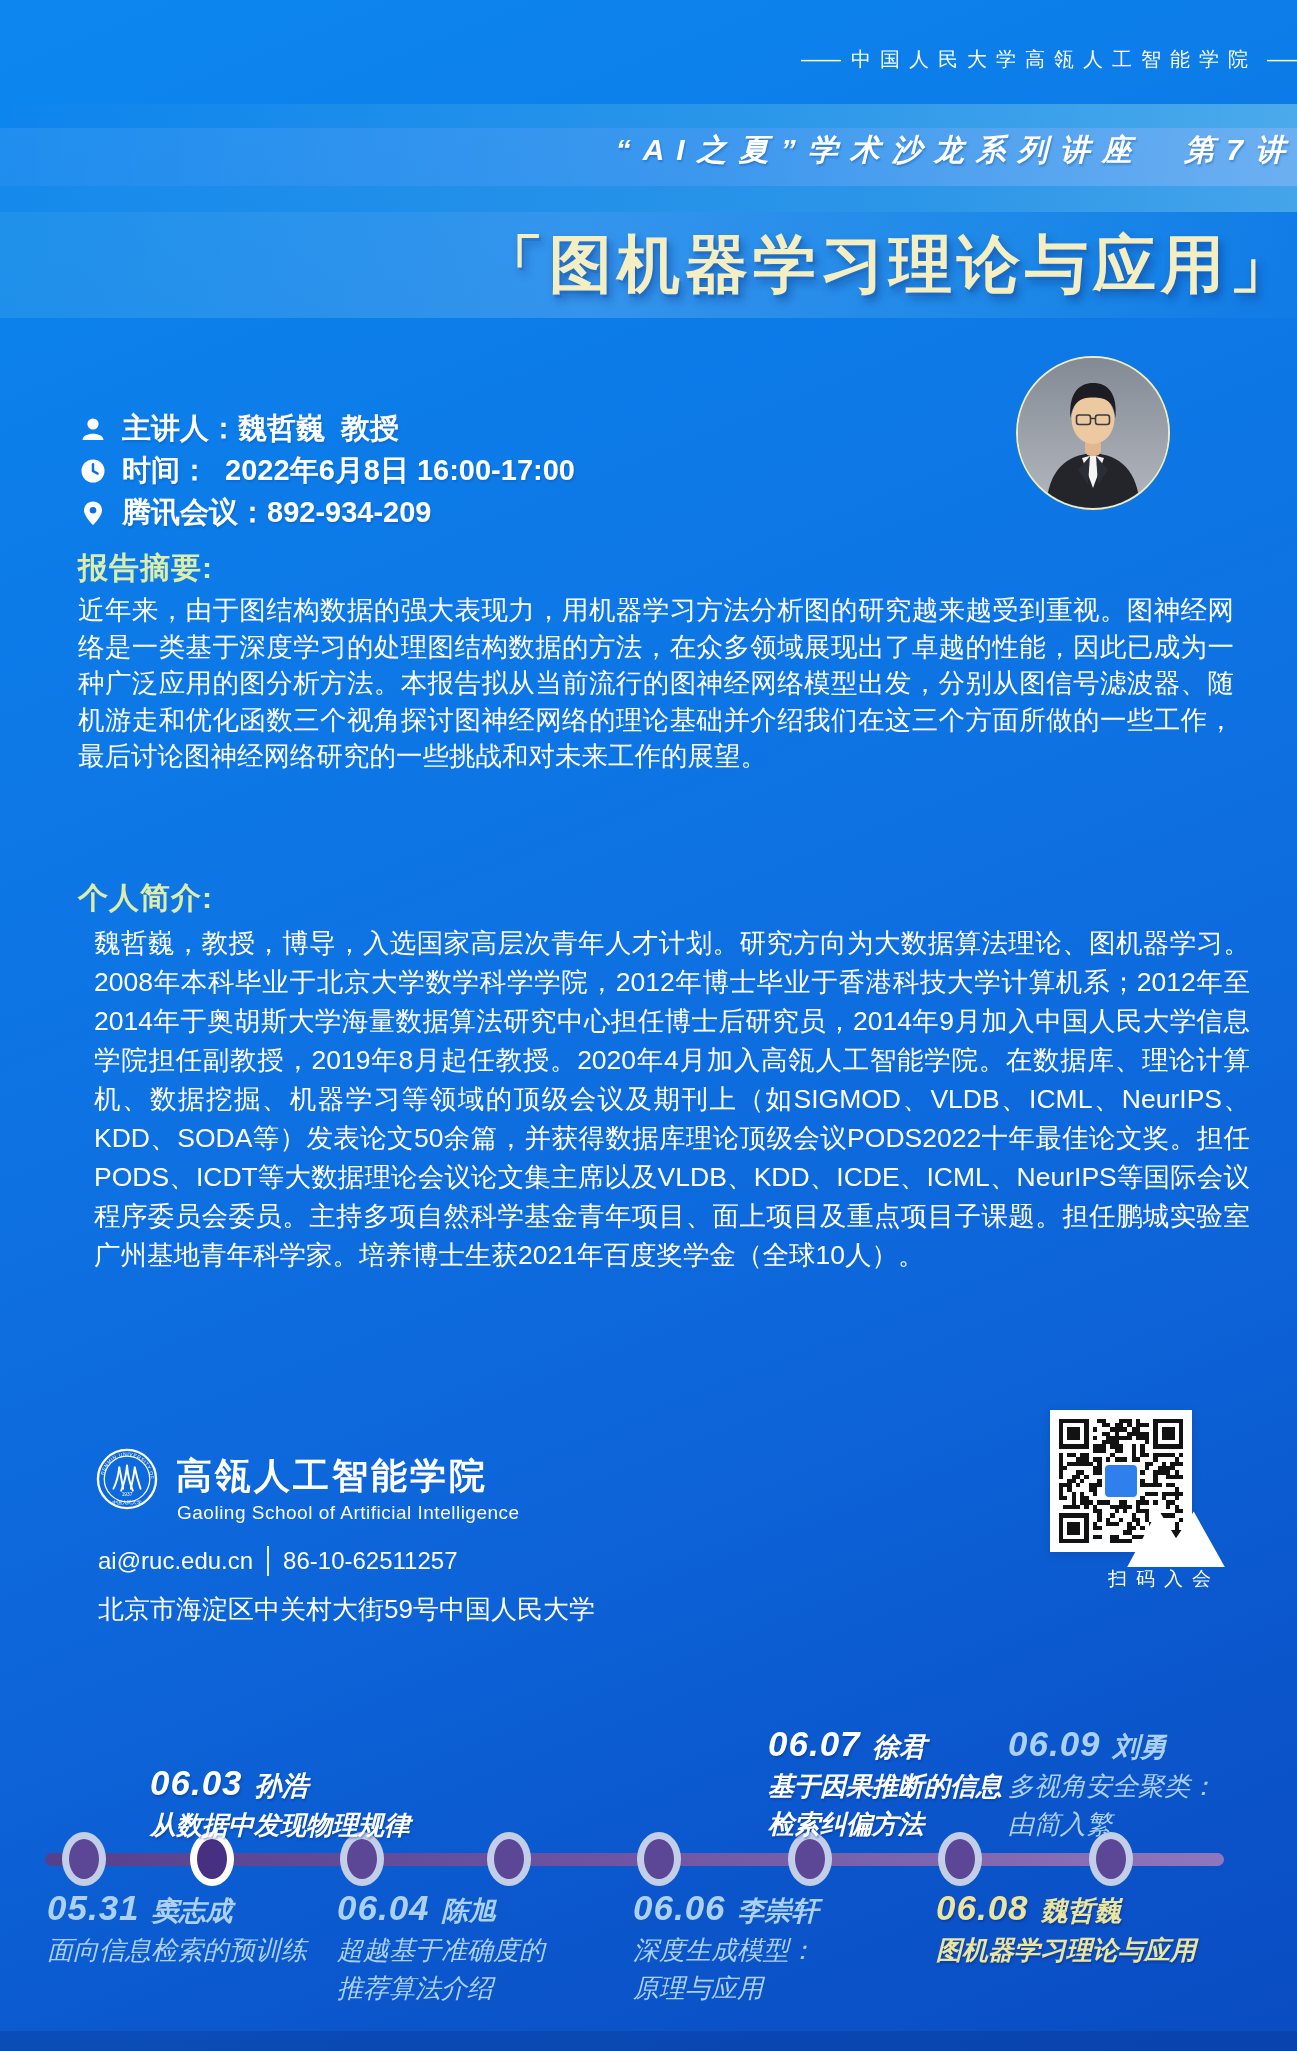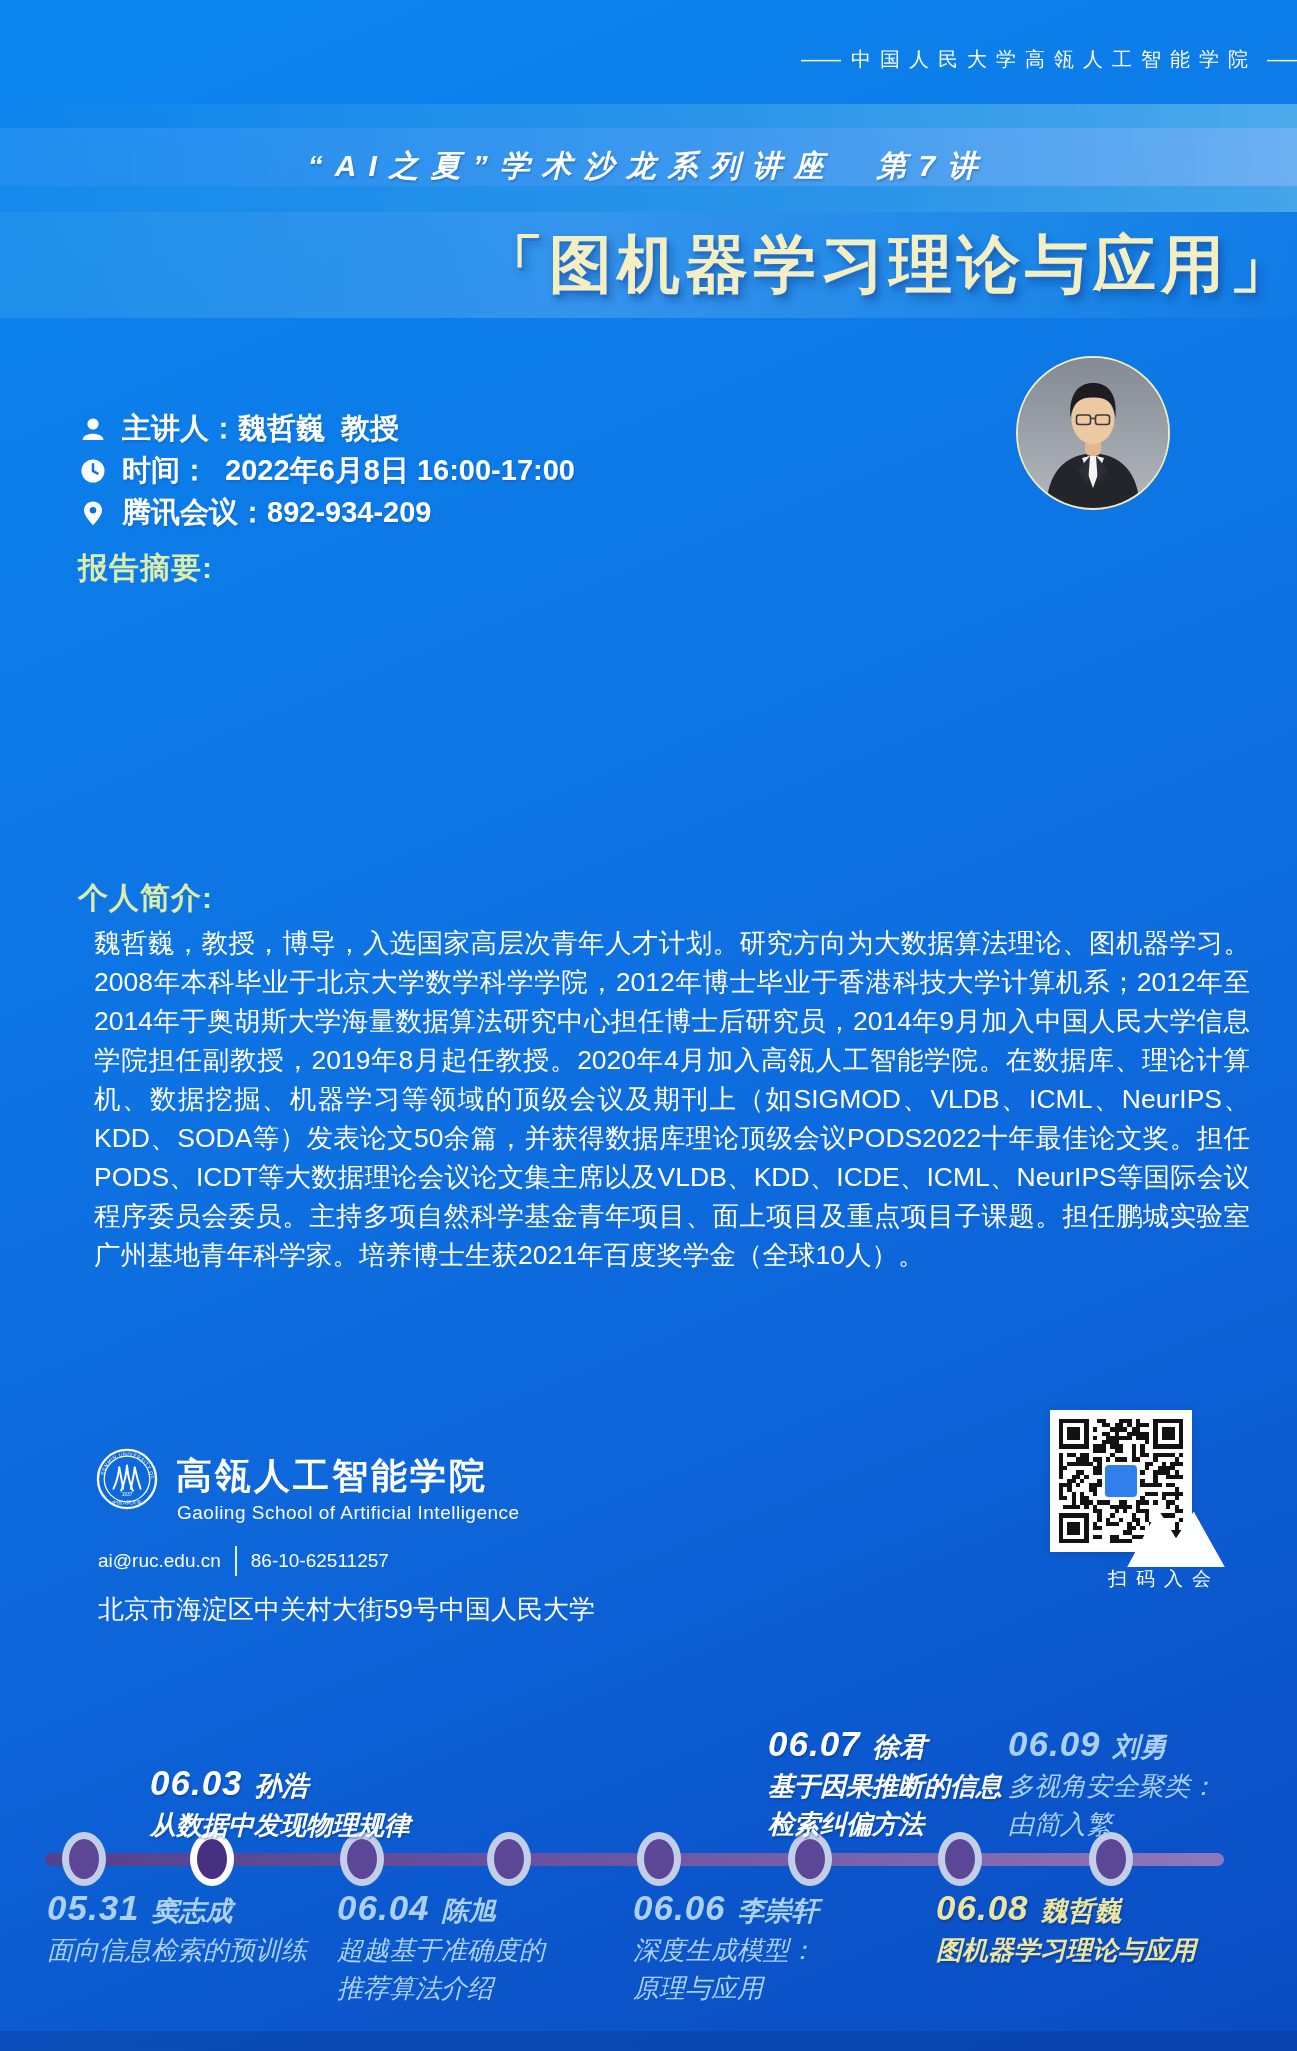--- a/index.html
+++ b/index.html
@@ -12,21 +12,21 @@
   
   .band{position:absolute;left:0;right:0;pointer-events:none;}
   .band1{top:104px;height:24px;background:linear-gradient(90deg,rgba(125,216,228,0) 0%,rgba(125,216,228,.25) 55%,rgba(160,235,240,.42) 100%);}
   .band2{top:128px;height:58px;background:linear-gradient(90deg,rgba(255,255,255,.08) 0%,rgba(255,255,255,.20) 55%,rgba(240,250,255,.42) 100%);}
   .band3{top:186px;height:26px;background:linear-gradient(90deg,rgba(125,216,228,.08) 0%,rgba(125,216,228,.28) 70%,rgba(160,235,240,.38) 100%);}
   .band4{top:212px;height:106px;background:linear-gradient(90deg,rgba(140,230,225,.14) 0%,rgba(235,252,250,.18) 45%,rgba(140,230,225,.12) 80%,rgba(140,230,225,.03) 100%);}
   .bottom-strip{position:absolute;left:0;top:2031px;width:100%;height:20px;background:rgba(8,40,110,.25);}
 
   .org-line{position:absolute;top:46px;left:0;width:100%;text-align:right;font-size:20px;font-weight:500;letter-spacing:9px;white-space:pre;padding-left:20px;}
   .org-line .dash{letter-spacing:0;font-weight:400;margin:0 10px;}
-  .series-line{position:absolute;top:146px;left:0;width:100%;text-align:center;font-size:30px;font-weight:600;font-style:italic;letter-spacing:12px;white-space:pre;text-shadow:1px 2px 2px rgba(15,70,150,.35);}
+  .series-line{position:absolute;top:130px;left:0;width:100%;text-align:right;font-size:30px;font-weight:600;font-style:italic;letter-spacing:12px;white-space:pre;text-shadow:1px 2px 2px rgba(15,70,150,.35);}
   .main-title{
     position:absolute;top:222px;left:0;width:100%;text-align:right;
     font-size:63px;font-weight:800;letter-spacing:5px;color:#f3efc3;white-space:pre;
     text-shadow:2px 3px 0 rgba(30,90,180,.35),4px 6px 8px rgba(10,50,130,.45);
   }
 
   
   .info-block{position:absolute;left:80px;top:378px;display:flex;flex-direction:column;gap:12px;margin-top:36px;}
   .info-row{display:flex;align-items:center;gap:16px;height:30px;}
   .info-icon{width:26px;height:26px;flex:0 0 26px;display:inline-block;}
@@ -40,21 +40,21 @@
   .sec-heading{position:absolute;left:78px;font-size:30px;font-weight:700;color:#ddeeab;letter-spacing:1px;}
   .abstract-heading{top:548px;}
   .abstract-body{position:absolute;left:78px;top:592px;width:1156px;font-size:26.5px;line-height:36.5px;text-align:justify;}
   .bio-heading{top:878px;}
   .bio-body{position:absolute;left:78px;top:924px;width:1156px;font-size:26.5px;line-height:39px;text-align:justify;margin-left:16px;}
 
   
   .seal{position:absolute;left:96px;top:1448px;width:62px;height:62px;}
   .school-cn{position:absolute;left:176px;top:1452px;font-family:"Liberation Serif","DejaVu Serif",serif;font-size:36px;font-weight:700;letter-spacing:3px;}
   .school-en{position:absolute;left:177px;top:1502px;font-size:19px;font-weight:400;letter-spacing:.5px;}
-  .contact{position:absolute;left:98px;top:1546px;font-size:19px;display:flex;align-items:center;gap:14px;}
+  .contact{position:absolute;left:98px;top:1546px;font-size:24px;display:flex;align-items:center;gap:14px;}
   .contact .sep{display:inline-block;width:2px;height:30px;background:#fff;opacity:.9;}
   .address{position:absolute;left:98px;top:1592px;font-size:26px;}
 
   
   .qr-card{position:absolute;left:1050px;top:1410px;width:142px;height:142px;background:#fff;border-radius:6px;box-shadow:0 2px 8px rgba(10,40,110,.25);}
   .qr-card svg{display:block;width:142px;height:142px;}
   .qr-logo{position:absolute;left:52px;top:52px;width:38px;height:38px;border-radius:7px;background:#2f80ed;border:3px solid #fff;box-sizing:border-box;}
   .qr-label{position:absolute;left:1020px;top:1566px;width:200px;text-align:right;font-size:19px;letter-spacing:9px;white-space:pre;}
 
   
@@ -152,20 +152,21 @@
       <path d="M52.5,60 C50.5,34 62,25 75,25 C90,25 99.5,35 97.5,60 C95.5,44 89,39.5 75,39.5 C61,39.5 55,45 52.5,60 Z" fill="#1c1c22"></path>
       <g fill="none" stroke="#3a3a40" stroke-width="1.6">
         <rect x="58.5" y="57" width="14" height="9.5" rx="2.5"></rect>
         <rect x="77.5" y="57" width="14" height="9.5" rx="2.5"></rect>
         <line x1="72.5" y1="60.5" x2="77.5" y2="60.5"></line>
       </g>
     </svg>
   </div>
 
   <div class="sec-heading abstract-heading">报告摘要:</div>
+  <div class="abstract-body">近年来，由于图结构数据的强大表现力，用机器学习方法分析图的研究越来越受到重视。图神经网络是一类基于深度学习的处理图结构数据的方法，在众多领域展现出了卓越的性能，因此已成为一种广泛应用的图分析方法。本报告拟从当前流行的图神经网络模型出发，分别从图信号滤波器、随机游走和优化函数三个视角探讨图神经网络的理论基础并介绍我们在这三个方面所做的一些工作，最后讨论图神经网络研究的一些挑战和对未来工作的展望。</div>
 
   <div class="sec-heading bio-heading">个人简介:</div>
   <div class="bio-body">魏哲巍，教授，博导，入选国家高层次青年人才计划。研究方向为大数据算法理论、图机器学习。2008年本科毕业于北京大学数学科学学院，2012年博士毕业于香港科技大学计算机系；2012年至2014年于奥胡斯大学海量数据算法研究中心担任博士后研究员，2014年9月加入中国人民大学信息学院担任副教授，2019年8月起任教授。2020年4月加入高瓴人工智能学院。在数据库、理论计算机、数据挖掘、机器学习等领域的顶级会议及期刊上（如SIGMOD、VLDB、ICML、NeurIPS、KDD、SODA等）发表论文50余篇，并获得数据库理论顶级会议PODS2022十年最佳论文奖。担任PODS、ICDT等大数据理论会议论文集主席以及VLDB、KDD、ICDE、ICML、NeurIPS等国际会议程序委员会委员。主持多项自然科学基金青年项目、面上项目及重点项目子课题。担任鹏城实验室广州基地青年科学家。培养博士生获2021年百度奖学金（全球10人）。</div>
 
   <div class="seal">
     <svg viewBox="0 0 64 64" width="62" height="62">
       <defs>
           <path id="arcTop" d="M 8,32 A 24,24 0 0 1 56,32"></path>
         </defs>
       <circle cx="32" cy="32" r="30" fill="none" stroke="#fff" stroke-width="2.4"></circle>

